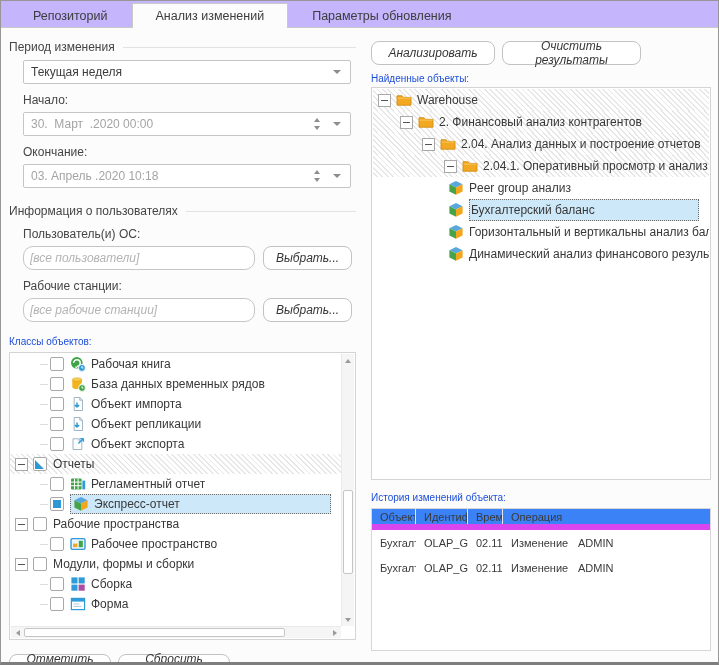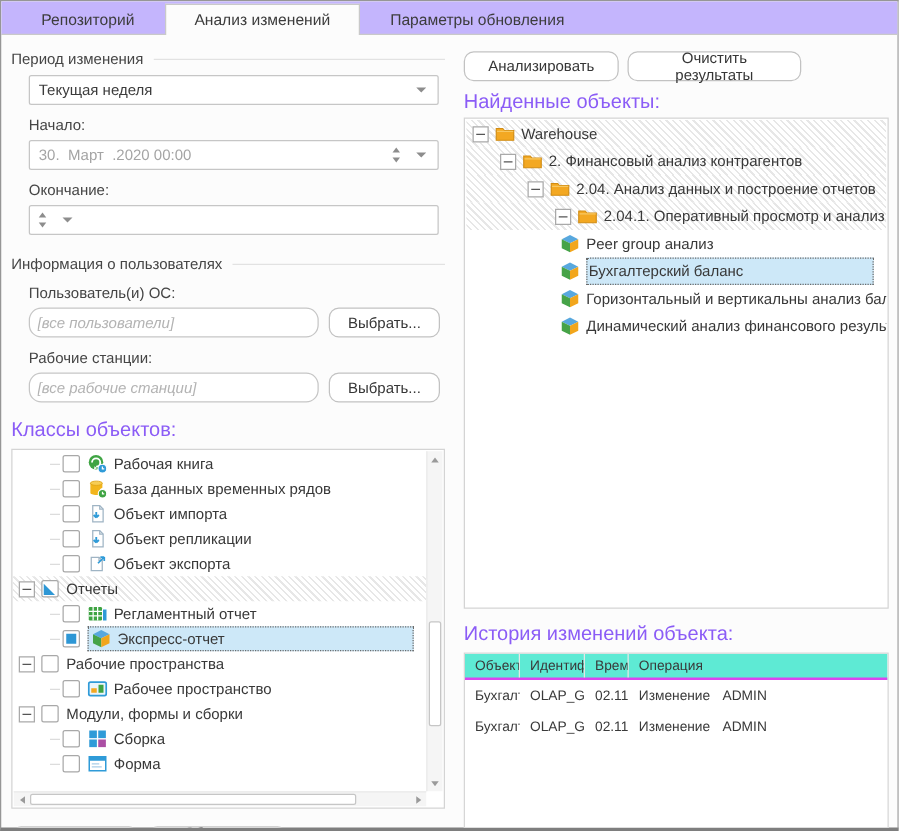--- a/index.html
+++ b/index.html
@@ -14,40 +14,40 @@
        border:1px solid transparent;border-bottom:none;margin-bottom:-1px;position:relative;cursor:default;}
   .tab.active{background:#fcfcfc;border-color:#c9c9c9;z-index:2;}
   
   .content{display:flex;padding:10px 7px 0 8px;gap:15px;}
   .left{width:347px;flex:none;}
   .right{flex:1;min-width:0;}
   
   .gcaption{display:flex;align-items:center;font-size:12px;color:#454545;margin-top:2px;}
   .gcaption::after{content:"";flex:1;height:1px;background:#e2e2e2;margin-left:8px;}
   .flabel{font-size:12px;color:#454545;margin-top:9px;margin-left:14px;}
-  .section-label{font-size:16px;color:#8b5cf6;}
+  .section-label{font-size:10px;color:#1d4ed8;}
   
   .field{width:328px;height:24px;border:1px solid #c6c6c6;border-radius:2px;background:#fff;
          display:flex;align-items:center;padding-left:7px;margin-top:6px;margin-left:14px;}
   .field.date{margin-top:5px;}
   .fval{font-size:12px;color:#3c3c3c;flex:1;white-space:pre;overflow:hidden;}
   .fval.disabled{color:#a4a4a4;}
   .tri{width:0;height:0;border-left:3.5px solid transparent;border-right:3.5px solid transparent;display:block;}
   .tri.up{border-bottom:4px solid #8d8d8d;margin-bottom:4px;}
   .tri.down{border-top:4px solid #8d8d8d;}
   .spin{display:flex;flex-direction:column;margin-right:13px;}
   .dd-arrow{width:0;height:0;border-left:4px solid transparent;border-right:4px solid transparent;
             border-top:4.5px solid #8d8d8d;margin-right:9px;}
   .inrow{display:flex;margin-top:5px;margin-left:14px;}
   .tinput{width:232px;height:24px;border:1px solid #c6c6c6;border-radius:10px;padding:0 6px;
           font-size:12px;font-family:inherit;color:#0c4a6e;background:#fff;}
   .tinput::placeholder{color:#b3b3b3;font-style:italic;}
   .btn{height:24px;background:#fff;border:1px solid #c2c2c2;border-radius:8px;font-size:12px;
        font-family:inherit;color:#363636;display:inline-flex;align-items:center;justify-content:center;
-       padding:0 12px;cursor:default;}
+       padding:0 12px;cursor:default;font-style:italic;}
   .select-btn{width:89px;margin-left:8px;padding:0;}
   
   .treebox{position:relative;border:1px solid #d4d4d4;background:#fff;margin-top:5px;}
   .treebox.classes{height:288px;}
   .treebox.results{height:393px;margin-top:3px;}
   .classes .rows{position:absolute;top:1px;left:0;right:14px;bottom:13px;overflow:hidden;}
   .results .rows{position:absolute;inset:1px;overflow:hidden;}
   .trow{display:flex;align-items:center;font-size:12px;color:#383838;padding-right:10px;}
   .classes .trow{height:20px;}
   .results .trow{height:22px;}
@@ -92,21 +92,21 @@
   .btn.mark-all{width:102px;}
   .btn.clear-mark{width:112px;}
   
   .actionrow{display:flex;gap:7px;margin-top:3px;}
   .btn.analyze{width:124px;}
   .btn.clear-results{width:139px;}
   .right .section-label.found{margin-top:8px;}
   .right .section-label.hist{margin-top:12px;}
   .htable{border:1px solid #d6d6d6;background:#fff;height:143px;overflow:hidden;margin-top:5px;}
   .hrow{display:flex;}
-  .hrow.head{background:#5eead4;border-bottom:2px solid #d946ef;height:21px;}
+  .hrow.head{background:#3b82f6;border-bottom:6px solid #d946ef;height:21px;}
   .hrow.datarow{height:25px;}
   .hcell{padding-left:8px;display:flex;align-items:center;font-size:11px;color:#3a3a3a;
          overflow:hidden;white-space:nowrap;flex:none;}
   .hrow.head .hcell{border-right:1px solid #e6e6e6;}
   .hrow.head .hcell:last-child{border-right:none;}
   .c0{width:44px;}.c1{width:52px;}.c2{width:35px;}.c3{width:67px;}.c4{flex:1;}
 </style>
 </head>
 <body>
 
@@ -136,20 +136,21 @@
         <span class="fval disabled">30.  Март  .2020 00:00</span>
         <span class="spin">
             <span class="tri up"></span>
             <span class="tri down"></span>
           </span>
         <span class="dd-arrow"></span>
       </div>
 
       <div class="flabel">Окончание:</div>
       <div class="field date">
+        <span class="fval disabled">03. Апрель .2020 10:18</span>
         <span class="spin">
             <span class="tri up"></span>
             <span class="tri down"></span>
           </span>
         <span class="dd-arrow"></span>
       </div>
 
       <div class="gcaption" style="margin-top:16px;">
         <span>Информация о пользователях</span>
       </div>

